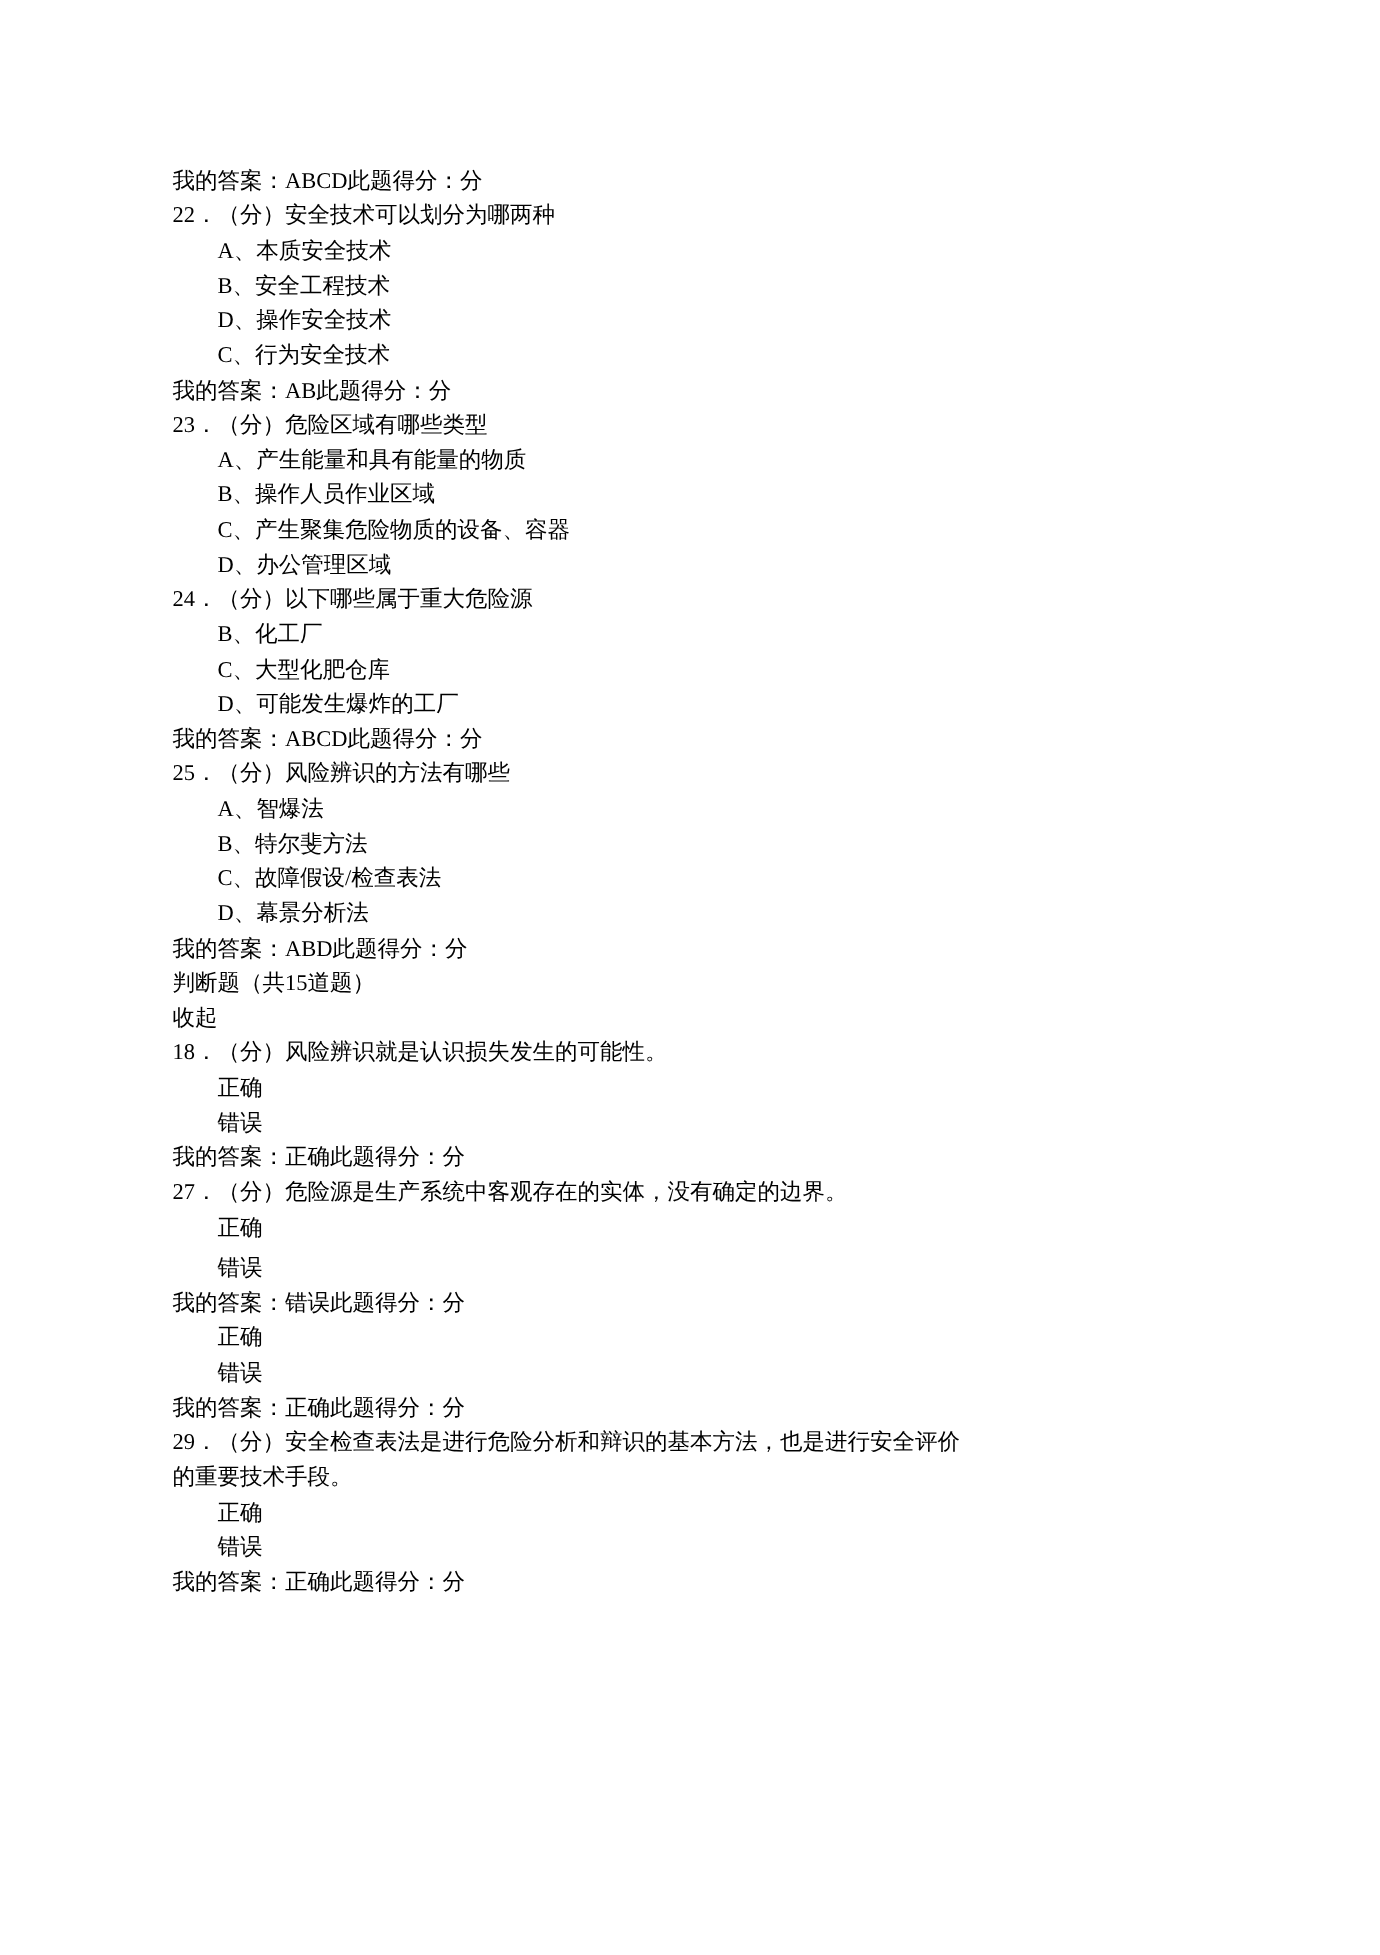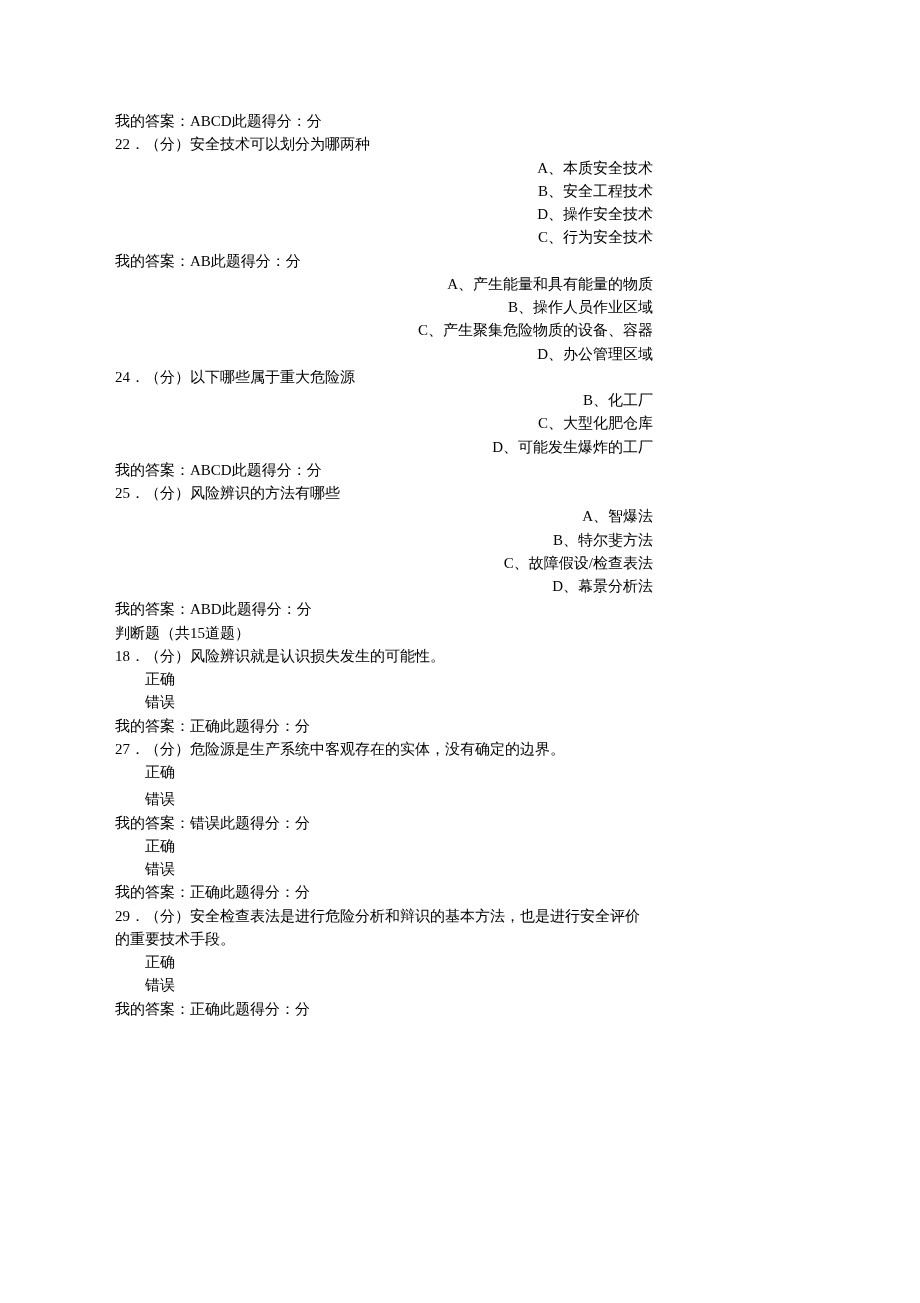--- a/index.html
+++ b/index.html
@@ -11,21 +11,21 @@
     line-height: 1.55;
   }
   .page {
     width: 768px;
     min-height: 1303px;
     padding: 110px 115px 0 115px;
     box-sizing: border-box;
   }
   .ans-line { }
   .q-line { }
-  .opt-line { padding-left: 2em; text-align: right; }
+  .opt-line { padding-left: 2em; }
   .tf-opt  { padding-left: 2em; }
   .sect-line { }
   .collapse-line { }
 </style>
 </head>
 <body>
 
 <div class="page">
 
   <div class="ans-line">
@@ -36,20 +36,23 @@
     <span>22</span><span>．（分）</span><span>安全技术可以划分为哪两种</span>
   </div>
   <div class="opt-line">A、本质安全技术</div>
   <div class="opt-line">B、安全工程技术</div>
   <div class="opt-line">D、操作安全技术</div>
   <div class="opt-line">C、行为安全技术</div>
   <div class="ans-line">
     <span>我的答案：</span><span>AB</span><span>此题得分：分</span>
   </div>
 
+  <div class="q-line">
+    <span>23</span><span>．（分）</span><span>危险区域有哪些类型</span>
+  </div>
   <div class="opt-line">A、产生能量和具有能量的物质</div>
   <div class="opt-line">B、操作人员作业区域</div>
   <div class="opt-line">C、产生聚集危险物质的设备、容器</div>
   <div class="opt-line">D、办公管理区域</div>
 
   <div class="q-line">
     <span>24</span><span>．（分）</span><span>以下哪些属于重大危险源</span>
   </div>
   <div class="opt-line">B、化工厂</div>
   <div class="opt-line">C、大型化肥仓库</div>
@@ -63,20 +66,21 @@
   </div>
   <div class="opt-line">A、智爆法</div>
   <div class="opt-line">B、特尔斐方法</div>
   <div class="opt-line">C、故障假设/检查表法</div>
   <div class="opt-line">D、幕景分析法</div>
   <div class="ans-line">
     <span>我的答案：</span><span>ABD</span><span>此题得分：分</span>
   </div>
 
   <div class="sect-line">判断题（共15道题）</div>
+  <div class="collapse-line">收起</div>
 
   <div class="q-line">
     <span>18</span><span>．（分）</span><span>风险辨识就是认识损失发生的可能性。</span>
   </div>
   <div class="tf-opt">正确</div>
   <div class="tf-opt">错误</div>
   <div class="ans-line">
     <span>我的答案：</span><span>正确</span><span>此题得分：分</span>
   </div>
 

